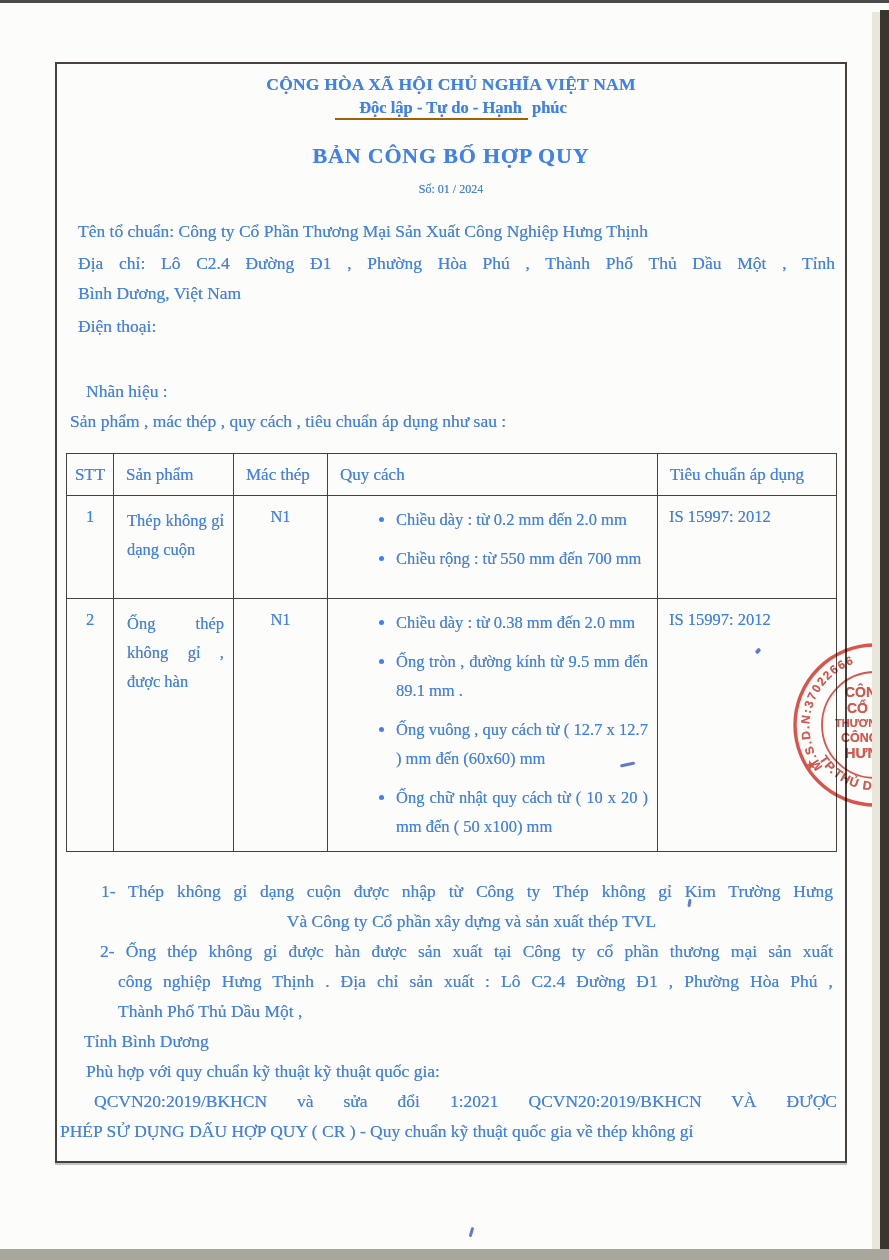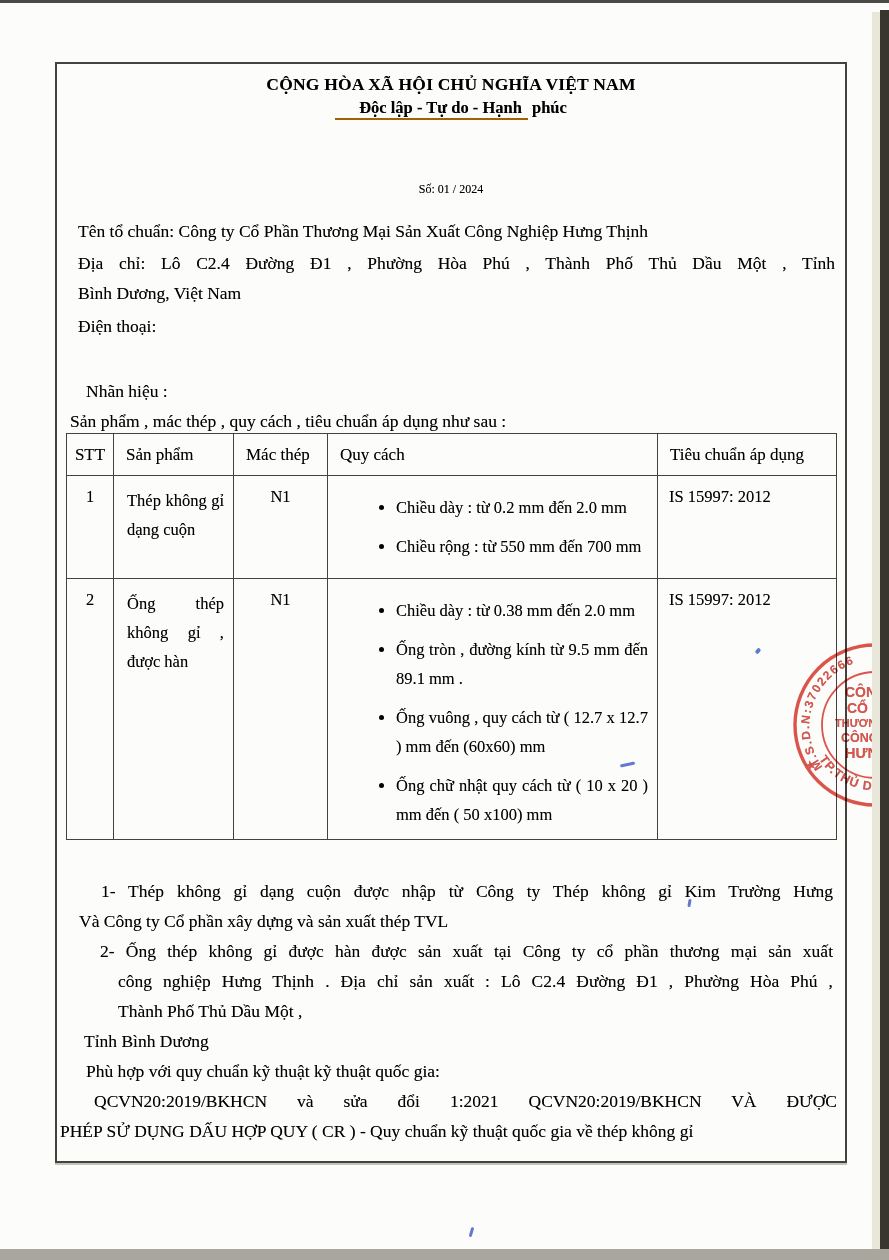--- a/index.html
+++ b/index.html
@@ -1,20 +1,20 @@
 <!DOCTYPE html>
 <html><head>
 <meta charset="utf-8">
 <style>
   html,body { margin:0; padding:0; background:#e8e8e6; }
   .page {
     position:relative; width:889px; height:1260px;
     background:#fcfcfa; overflow:hidden;
     font-family:"Liberation Serif","DejaVu Serif",serif;
-    color:#000000;
+    color:#3b82f6;
     text-shadow:0 0 .5px rgba(43,42,39,.45);
   }
   
   .edge { position:absolute; z-index:10; }
   .edge-top    { left:0; top:0; width:889px; height:3px; background:#4b4a46; }
   .edge-right-cream { left:872px; top:12px; width:9px; height:1248px; background:#e9e7da; }
   .edge-right-dark  { left:880px; top:10px; width:9px; height:1250px; background:#38362f; }
   .edge-bottom { left:0; top:1249px; width:889px; height:11px; background:#a9a79d; }
 
   
@@ -33,38 +33,38 @@
   .line { position:absolute; font-size:17.5px; line-height:30px; white-space:nowrap; }
   .org      { top:152px; left:21px; }
   .addr1    { top:184px; left:21px; width:757px; text-align:justify; text-align-last:justify; white-space:normal; }
   .addr2    { top:214px; left:21px; }
   .phone    { top:247px; left:21px; }
   .product  { top:281px; left:29px; }
   .product b{ letter-spacing:.3px; }
   .brand    { top:312px; left:29px; }
   .intro    { top:342px; left:13px; }
 
-  table.spec { position:absolute; left:9px; top:369px; width:770px;
+  table.spec { position:absolute; left:9px; top:389px; width:770px;
                border-collapse:collapse; table-layout:fixed; font-size:16.5px;padding-left:12px; }
   .spec th, .spec td { border:1.5px solid #45423e; vertical-align:top; font-weight:normal; }
   .spec thead th { height:41px; text-align:left; padding:0 0 0 12px; vertical-align:middle; font-size:17px; }
   .spec thead th.c-stt { text-align:center; padding:0; }
   .spec td.stt { text-align:center; padding-top:11px; }
   .spec td.sp  { padding:10px 9px 0 13px; text-align:justify; line-height:29px; }
   .spec td.mt  { text-align:center; padding-top:11px; }
   .spec td.qc  { padding:9px 0 0 0; }
   .spec td.tc  { padding:11px 6px 0 11px; }
   .spec tr.r1 td { height:90px; }
   .spec tr.r2 td { height:231px; }
   .spec ul { margin:0; padding:0 0 0 68px; }
-  .spec li { width:252px; text-align:justify; line-height:29.5px; margin:8px 0 9px 0; }
+  .spec li { width:252px; text-align:justify; line-height:29.5px; margin:0 0 9px 0; }
 
   .notes { position:absolute; left:0; top:812px; width:788px; font-size:17.5px; line-height:30px; }
   .n1a { margin:0 12px 0 44px; text-align:justify; text-align-last:justify; }
-  .n1b { margin-left:22px; }
+  .n1b { margin-left:41px;text-align:center; }
   .n2a { margin:0 12px 0 43px; text-align:justify; text-align-last:justify; }
   .n2b { margin:0 12px 0 61px; text-align:justify; text-align-last:justify; }
   .n2c { margin-left:61px; }
   .prov{ margin-left:27px; }
   .ci  { margin-left:29px; }
   .cb1 { margin:0 8px 0 3px; text-align:justify; text-align-last:justify; text-indent:34px; }
   .cb2 { margin-left:3px; }
 
   
   .stamp { position:absolute; left:793px; top:635px; width:180px; height:180px;
@@ -80,20 +80,21 @@
 </style>
 </head>
 <body>
 
 <div class="page">
 
   <div class="doc-box">
 
     <div class="abs ctr nat-title">CỘNG HÒA XÃ HỘI CHỦ NGHĨA VIỆT NAM</div>
     <div class="abs ctr motto"><span class="u">Độc lập - Tự do - Hạnh</span><span> phúc</span></div>
+    <div class="abs ctr doc-title">BẢN CÔNG BỐ HỢP QUY</div>
     <div class="abs ctr doc-num">Số: 01 / 2024</div>
 
     <div class="line org">Tên tổ chuẩn: Công ty Cổ Phần Thương Mại Sản Xuất Công Nghiệp Hưng Thịnh</div>
     <div class="line addr1">Địa chỉ: Lô C2.4 Đường Đ1 , Phường Hòa Phú , Thành Phố Thủ Dầu Một , Tỉnh</div>
     <div class="line addr2">Bình Dương, Việt Nam</div>
     <div class="line phone">Điện thoại:</div>
     <div class="line brand">Nhãn hiệu :</div>
     <div class="line intro">Sản phẩm , mác thép , quy cách , tiêu chuẩn áp dụng như sau :</div>
 
     <table class="spec">

